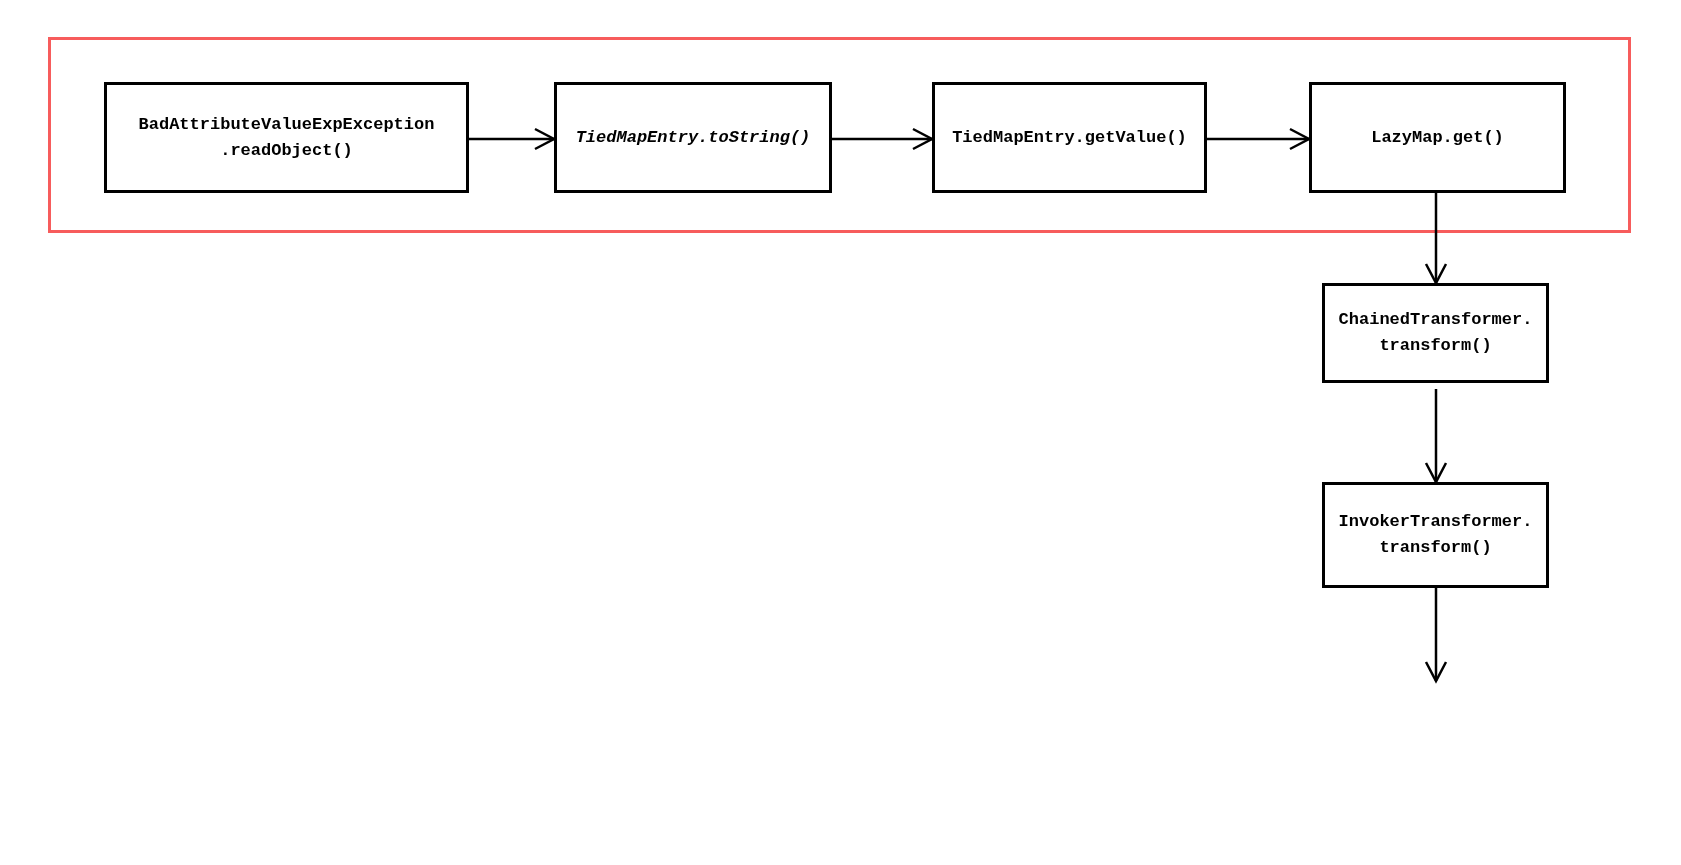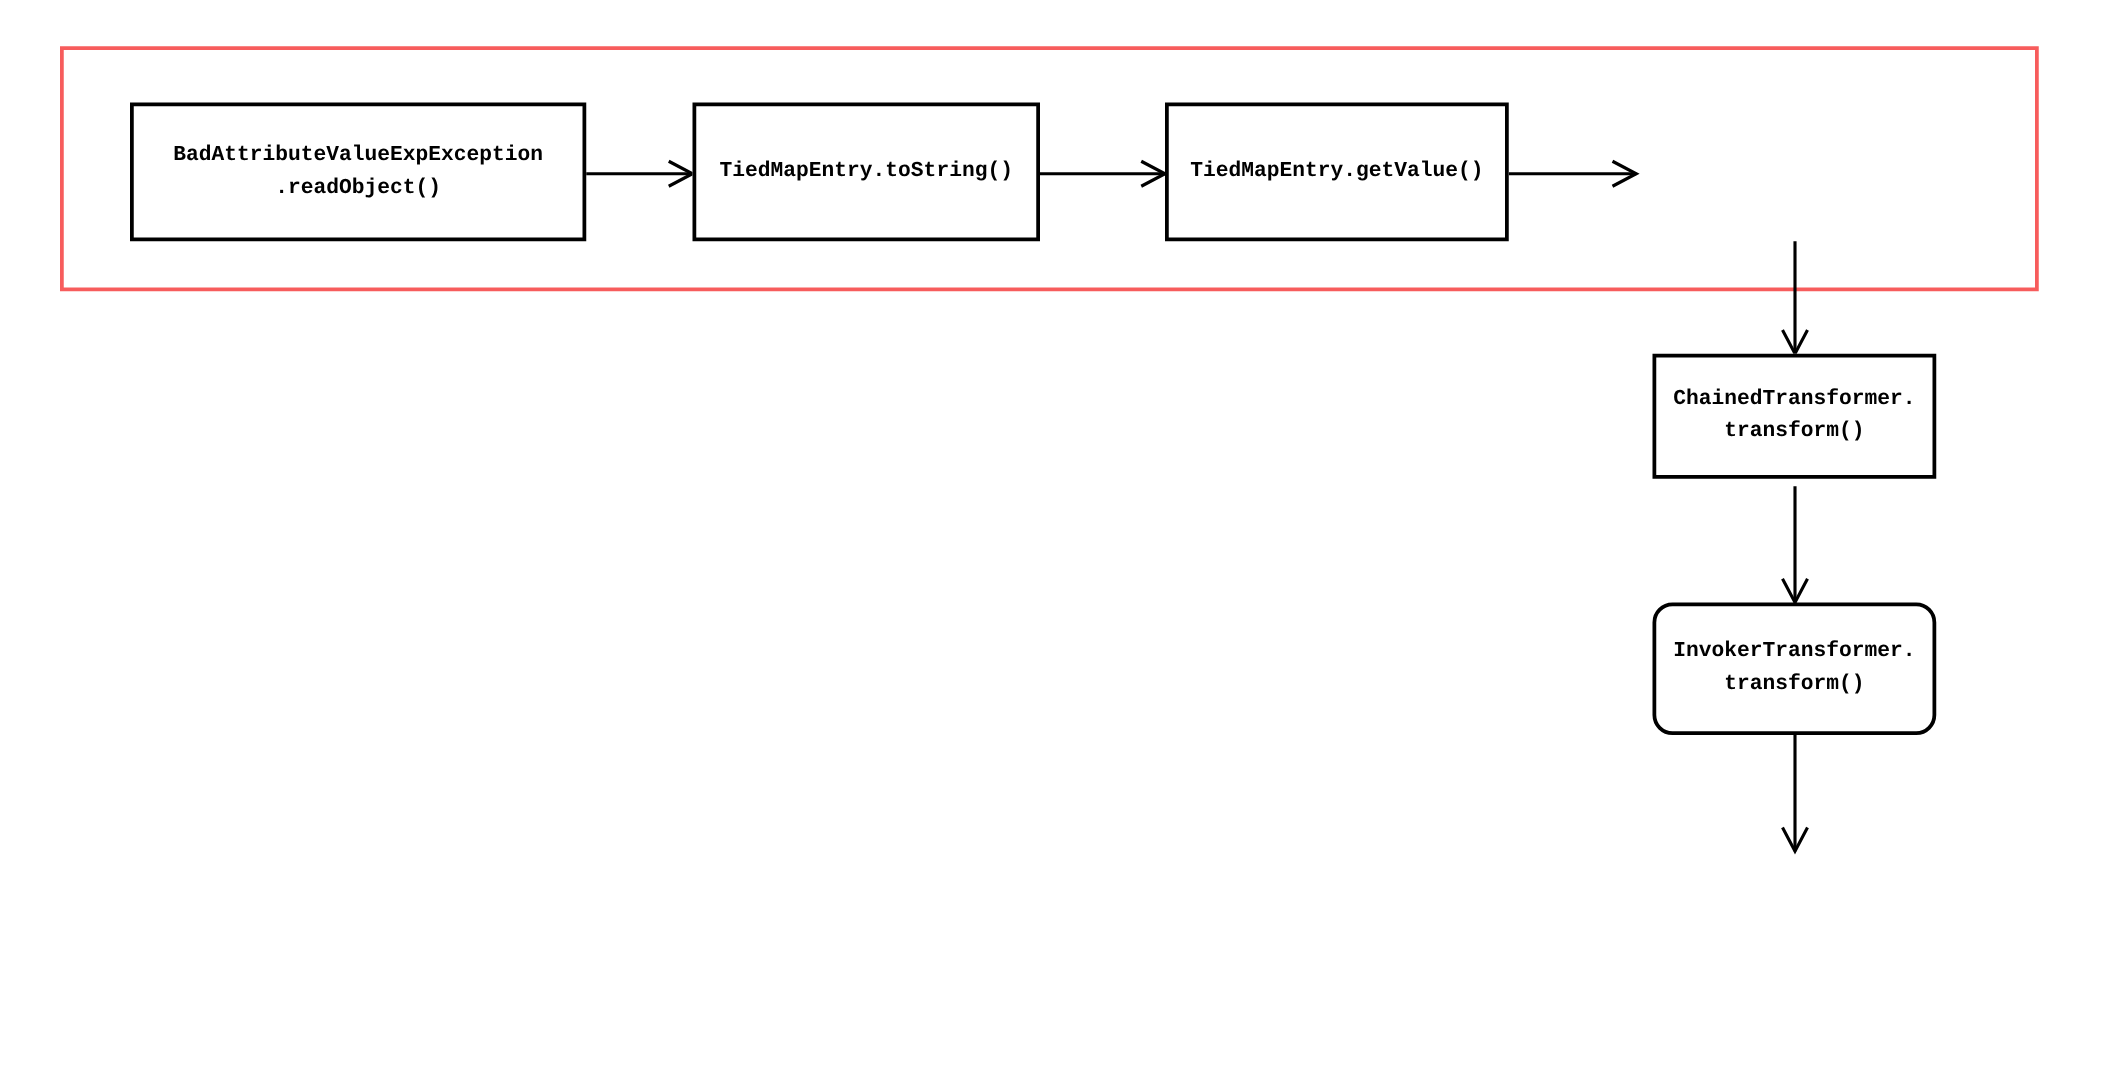--- a/index.html
+++ b/index.html
@@ -40,25 +40,25 @@
     align-items: center;
     justify-content: center;
     text-align: center;
     font-size: 17px;
     font-weight: bold;
     line-height: 26px;
     color: #000000;
     white-space: nowrap;
   }
   .n1 { left: 104px;   top: 82px;  width: 365px; height: 111px; }
-  .n2 { left: 554px;  top: 82px;  width: 278px; height: 111px; }
+  .n2 { left: 554px;  top: 82px;  width: 278px; height: 111px; font-style: italic; }
   .n3 { left: 932px;  top: 82px;  width: 275px; height: 111px; text-align: center; }
   .n4 { left: 1309px; top: 82px;  width: 257px; height: 111px; }
   .n5 { left: 1322px; top: 283px; width: 227px; height: 100px; text-align: center; }
-  .n6 { left: 1322px; top: 482px; width: 227px; height: 106px; border-radius: 16px; }
+  .n6 { left: 1322px; top: 482px; width: 227px; height: 106px; }
   .n7 { left: 1322px; top: 681px; width: 227px; height: 106px; }
 </style>
 </head>
 <body>
 
 <div class="canvas">
 
   <div class="highlight-frame"></div>
 
   <svg class="arrows" width="1681" height="865" viewBox="0 0 1681 865">
@@ -81,20 +81,23 @@
   </div>
 
   <div class="node n2">
     <div>TiedMapEntry.toString()</div>
   </div>
 
   <div class="node n3">
     <div>TiedMapEntry.getValue()</div>
   </div>
 
+  <div class="node n4">
+    <div>LazyMap.get()</div>
+  </div>
 
   <div class="node n5">
     <div>ChainedTransformer.</div>
     <div>transform()</div>
   </div>
 
   <div class="node n6">
     <div>InvokerTransformer.</div>
     <div>transform()</div>
   </div>

